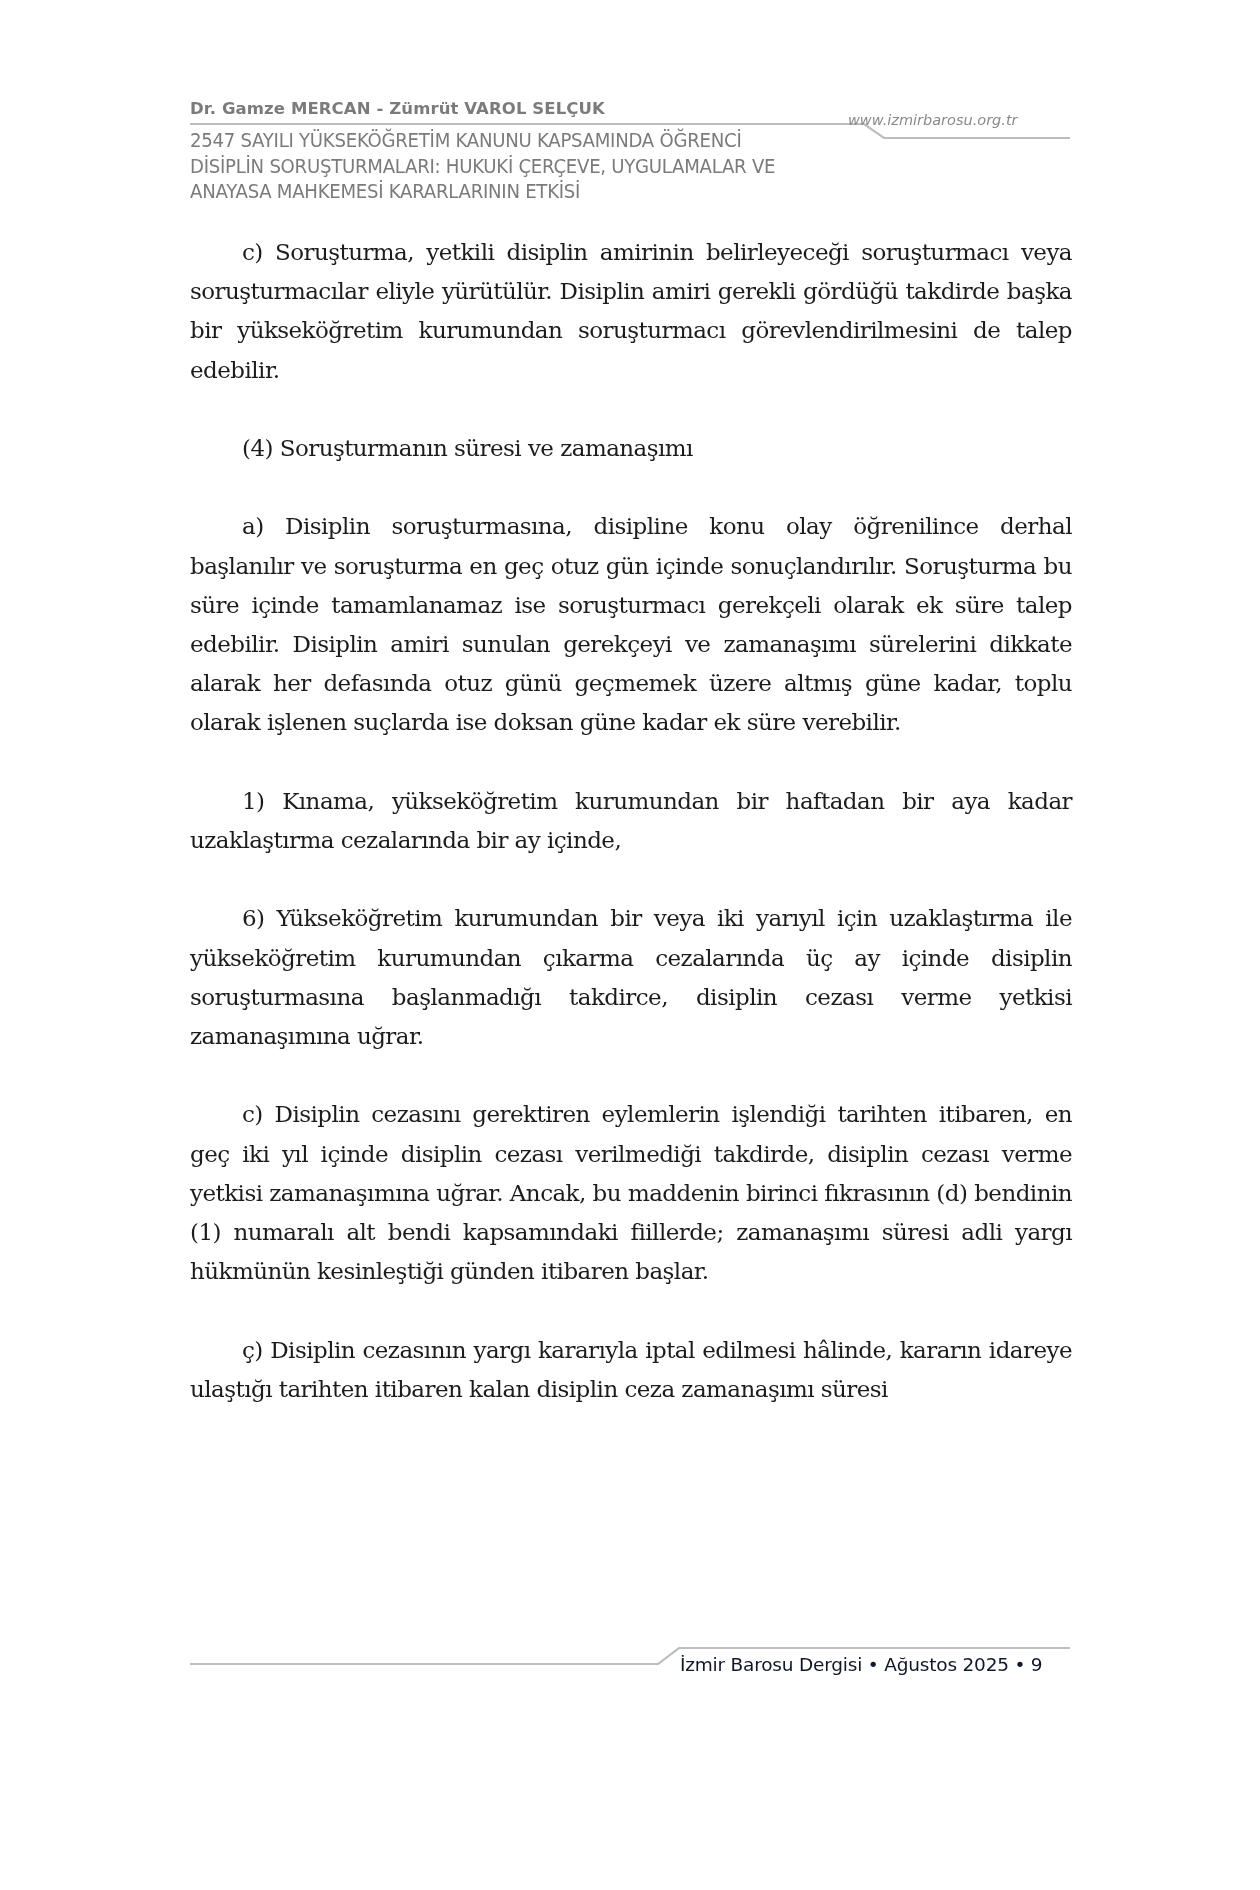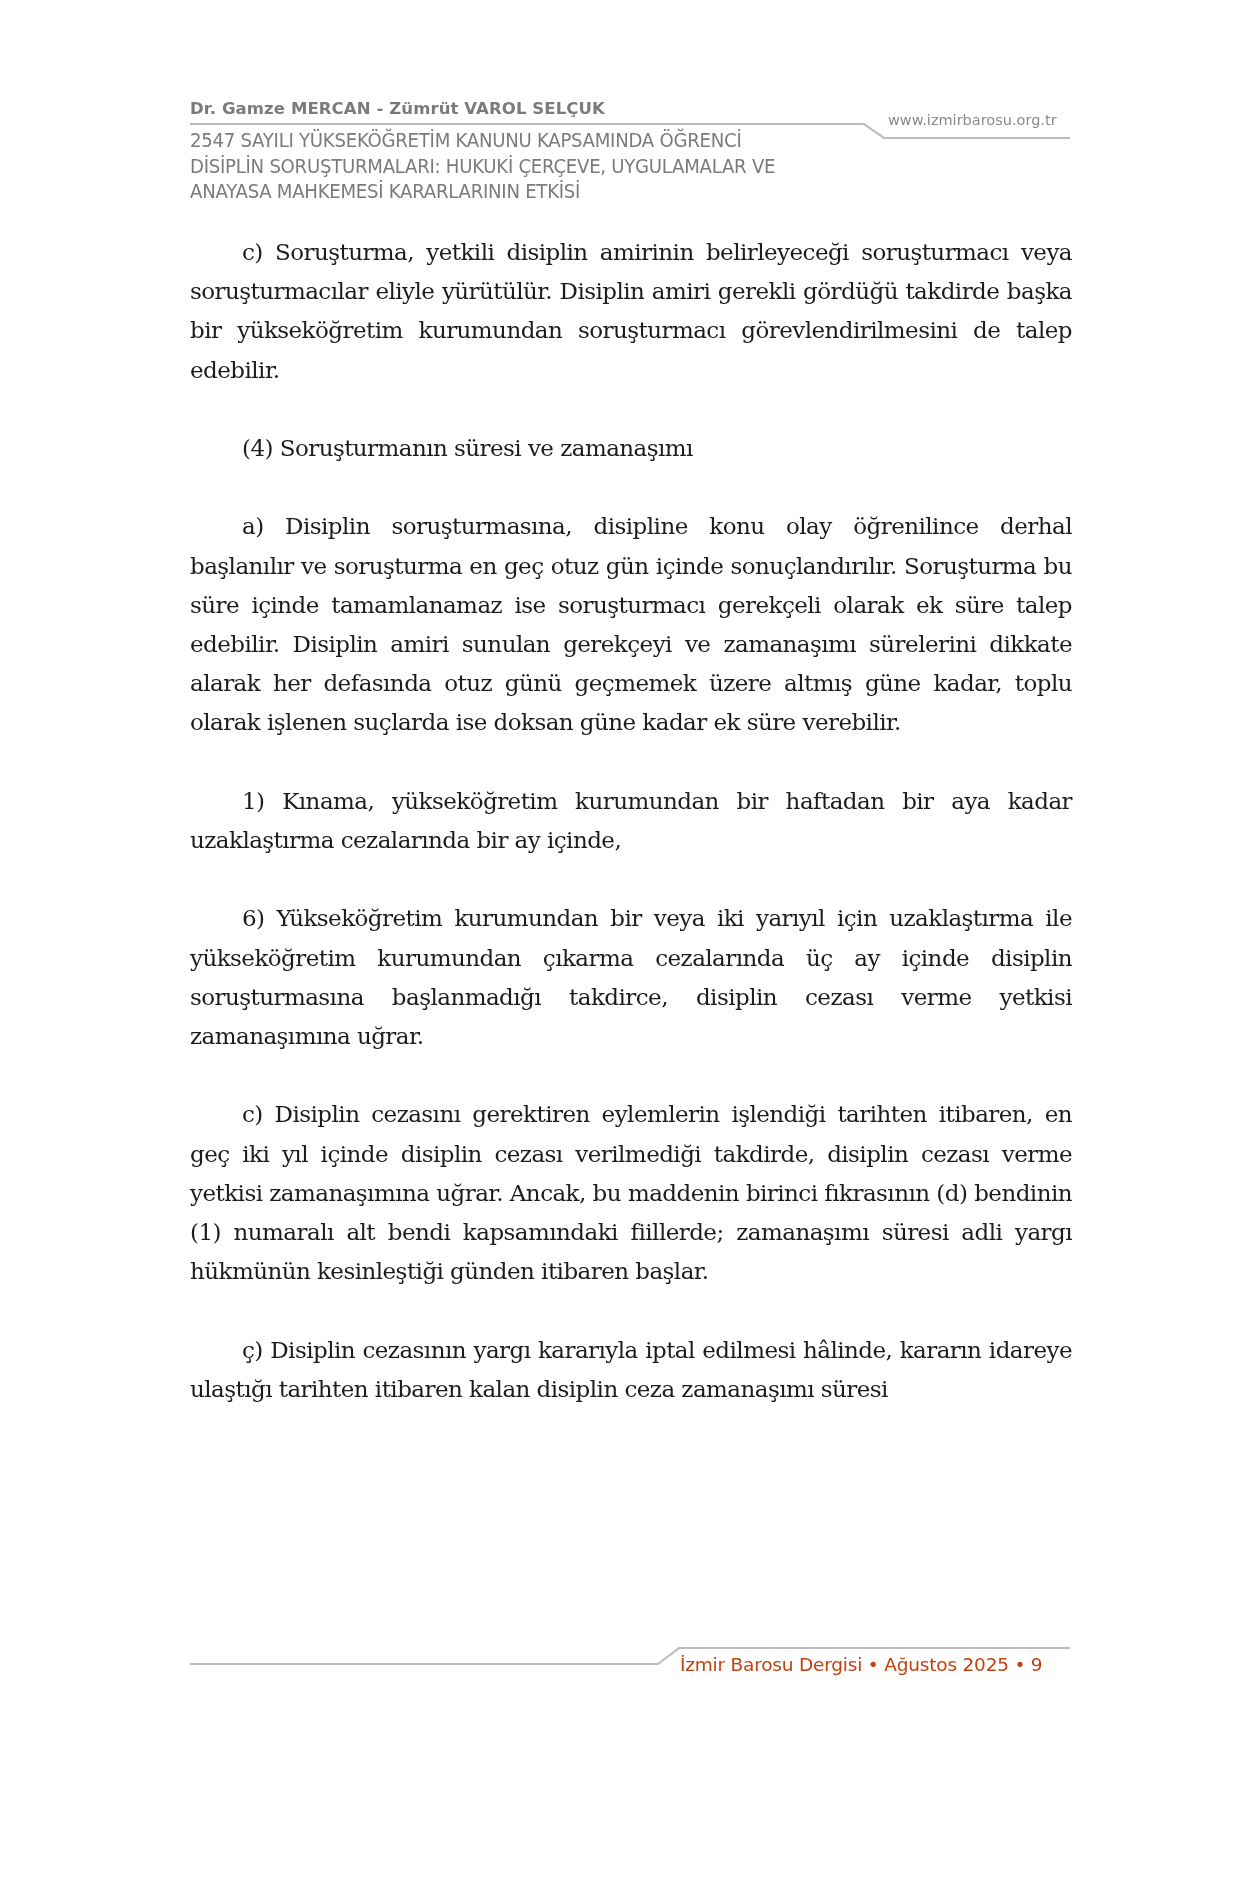--- a/index.html
+++ b/index.html
@@ -13,40 +13,41 @@
     font-size: 16.5px; color: #7b7b7b; letter-spacing: 0.1px; white-space: nowrap;
   }
   .hdr-title {
     position: absolute; left: 190px; top: 128px; width: 700px;
     font-family: "DejaVu Sans", sans-serif; font-size: 19.5px; line-height: 25.5px;
     color: #7b7b7b; letter-spacing: -0.3px;
     transform: scaleX(0.93); transform-origin: left top;
   }
   .hdr-title div { white-space: nowrap; }
   .hdr-url {
-    position: absolute; left: 888px; top: 112px;
+    position: absolute; left: 848px; top: 112px;
     font-family: "DejaVu Sans", sans-serif; font-size: 14.5px; color: #8a8a8a;
     white-space: nowrap;
+    font-style: italic;
   }
   .rules { position: absolute; left: 0; top: 0; width: 1260px; height: 1890px; pointer-events: none; }
 
   
   .body-text {
     position: absolute; left: 190px; top: 233px; width: 882px;
     font-family: "DejaVu Serif", serif; font-size: 23px; line-height: 39.2px;
     color: #1c1c1c; text-align: justify; letter-spacing: -0.55px;
   }
   .body-text p { margin: 0 0 39.2px 0; text-indent: 52px; }
   .body-text p.heading { }
   .body-text p.last { margin-bottom: 12px; }
 
   
   .ftr-text {
     position: absolute; left: 680px; top: 1654px;
-    font-family: "DejaVu Sans", sans-serif; font-size: 18.5px; color: #c2410c;
+    font-family: "DejaVu Sans", sans-serif; font-size: 18.5px; color: #0f172a;
     white-space: nowrap; letter-spacing: -0.2px;
   }
 </style>
 </head>
 <body>
 
 <div class="page">
 
   <svg class="rules" viewBox="0 0 1260 1890" width="1260" height="1890">
     <polyline points="190,124 864,124 884,138 1070,138" fill="none" stroke="#bdbdbd" stroke-width="2.2"></polyline>

